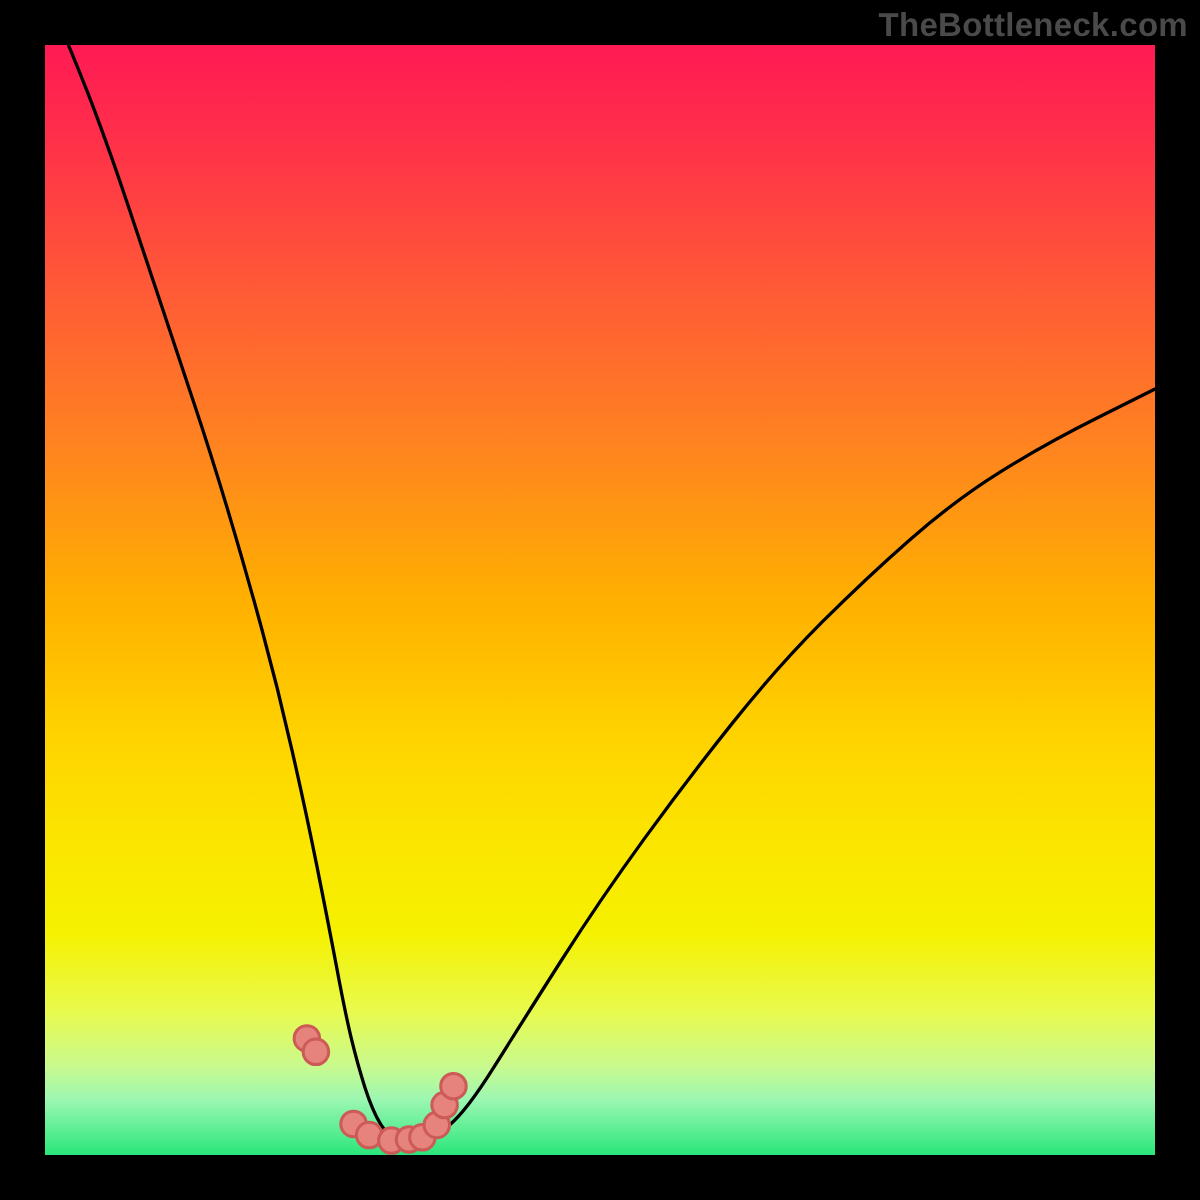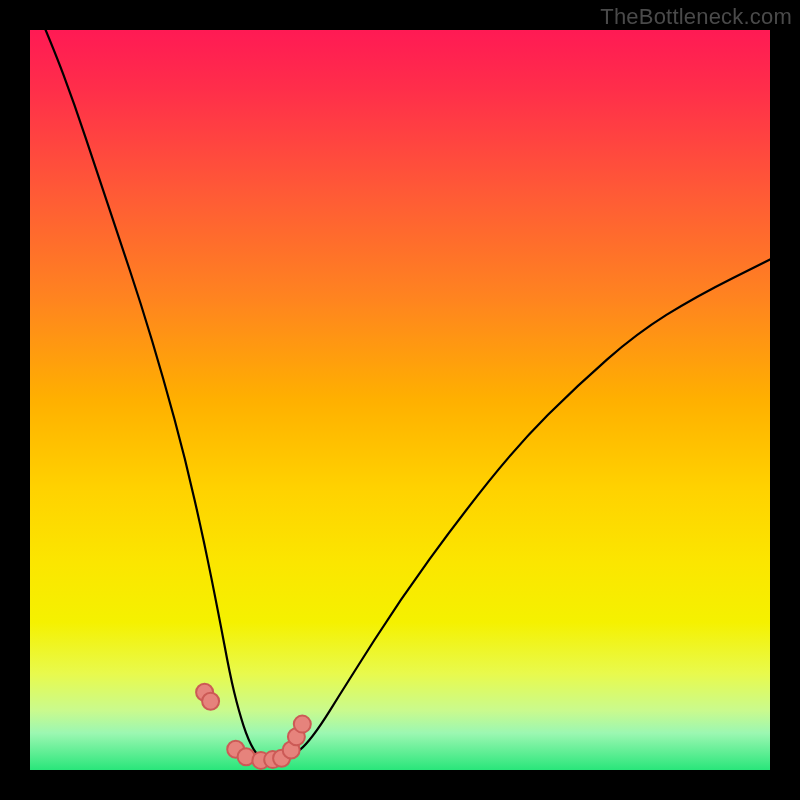--- a/index.html
+++ b/index.html
@@ -37,21 +37,21 @@
       var(--g-95) 95%,
       var(--g-bot) 100%
     );
   }
   .watermark {
     position: absolute;
     top: 4px;
     right: 8px;
     color: #4a4a4a;
     font-size: 22px;
-    font-weight: 400;
+    font-weight: 700;
     letter-spacing: 0.2px;
     user-select: none;
   }
   svg.curve, svg.points {
     position: absolute;
     inset: 0;
     width: 100%;
     height: 100%;
     overflow: visible;
   }

